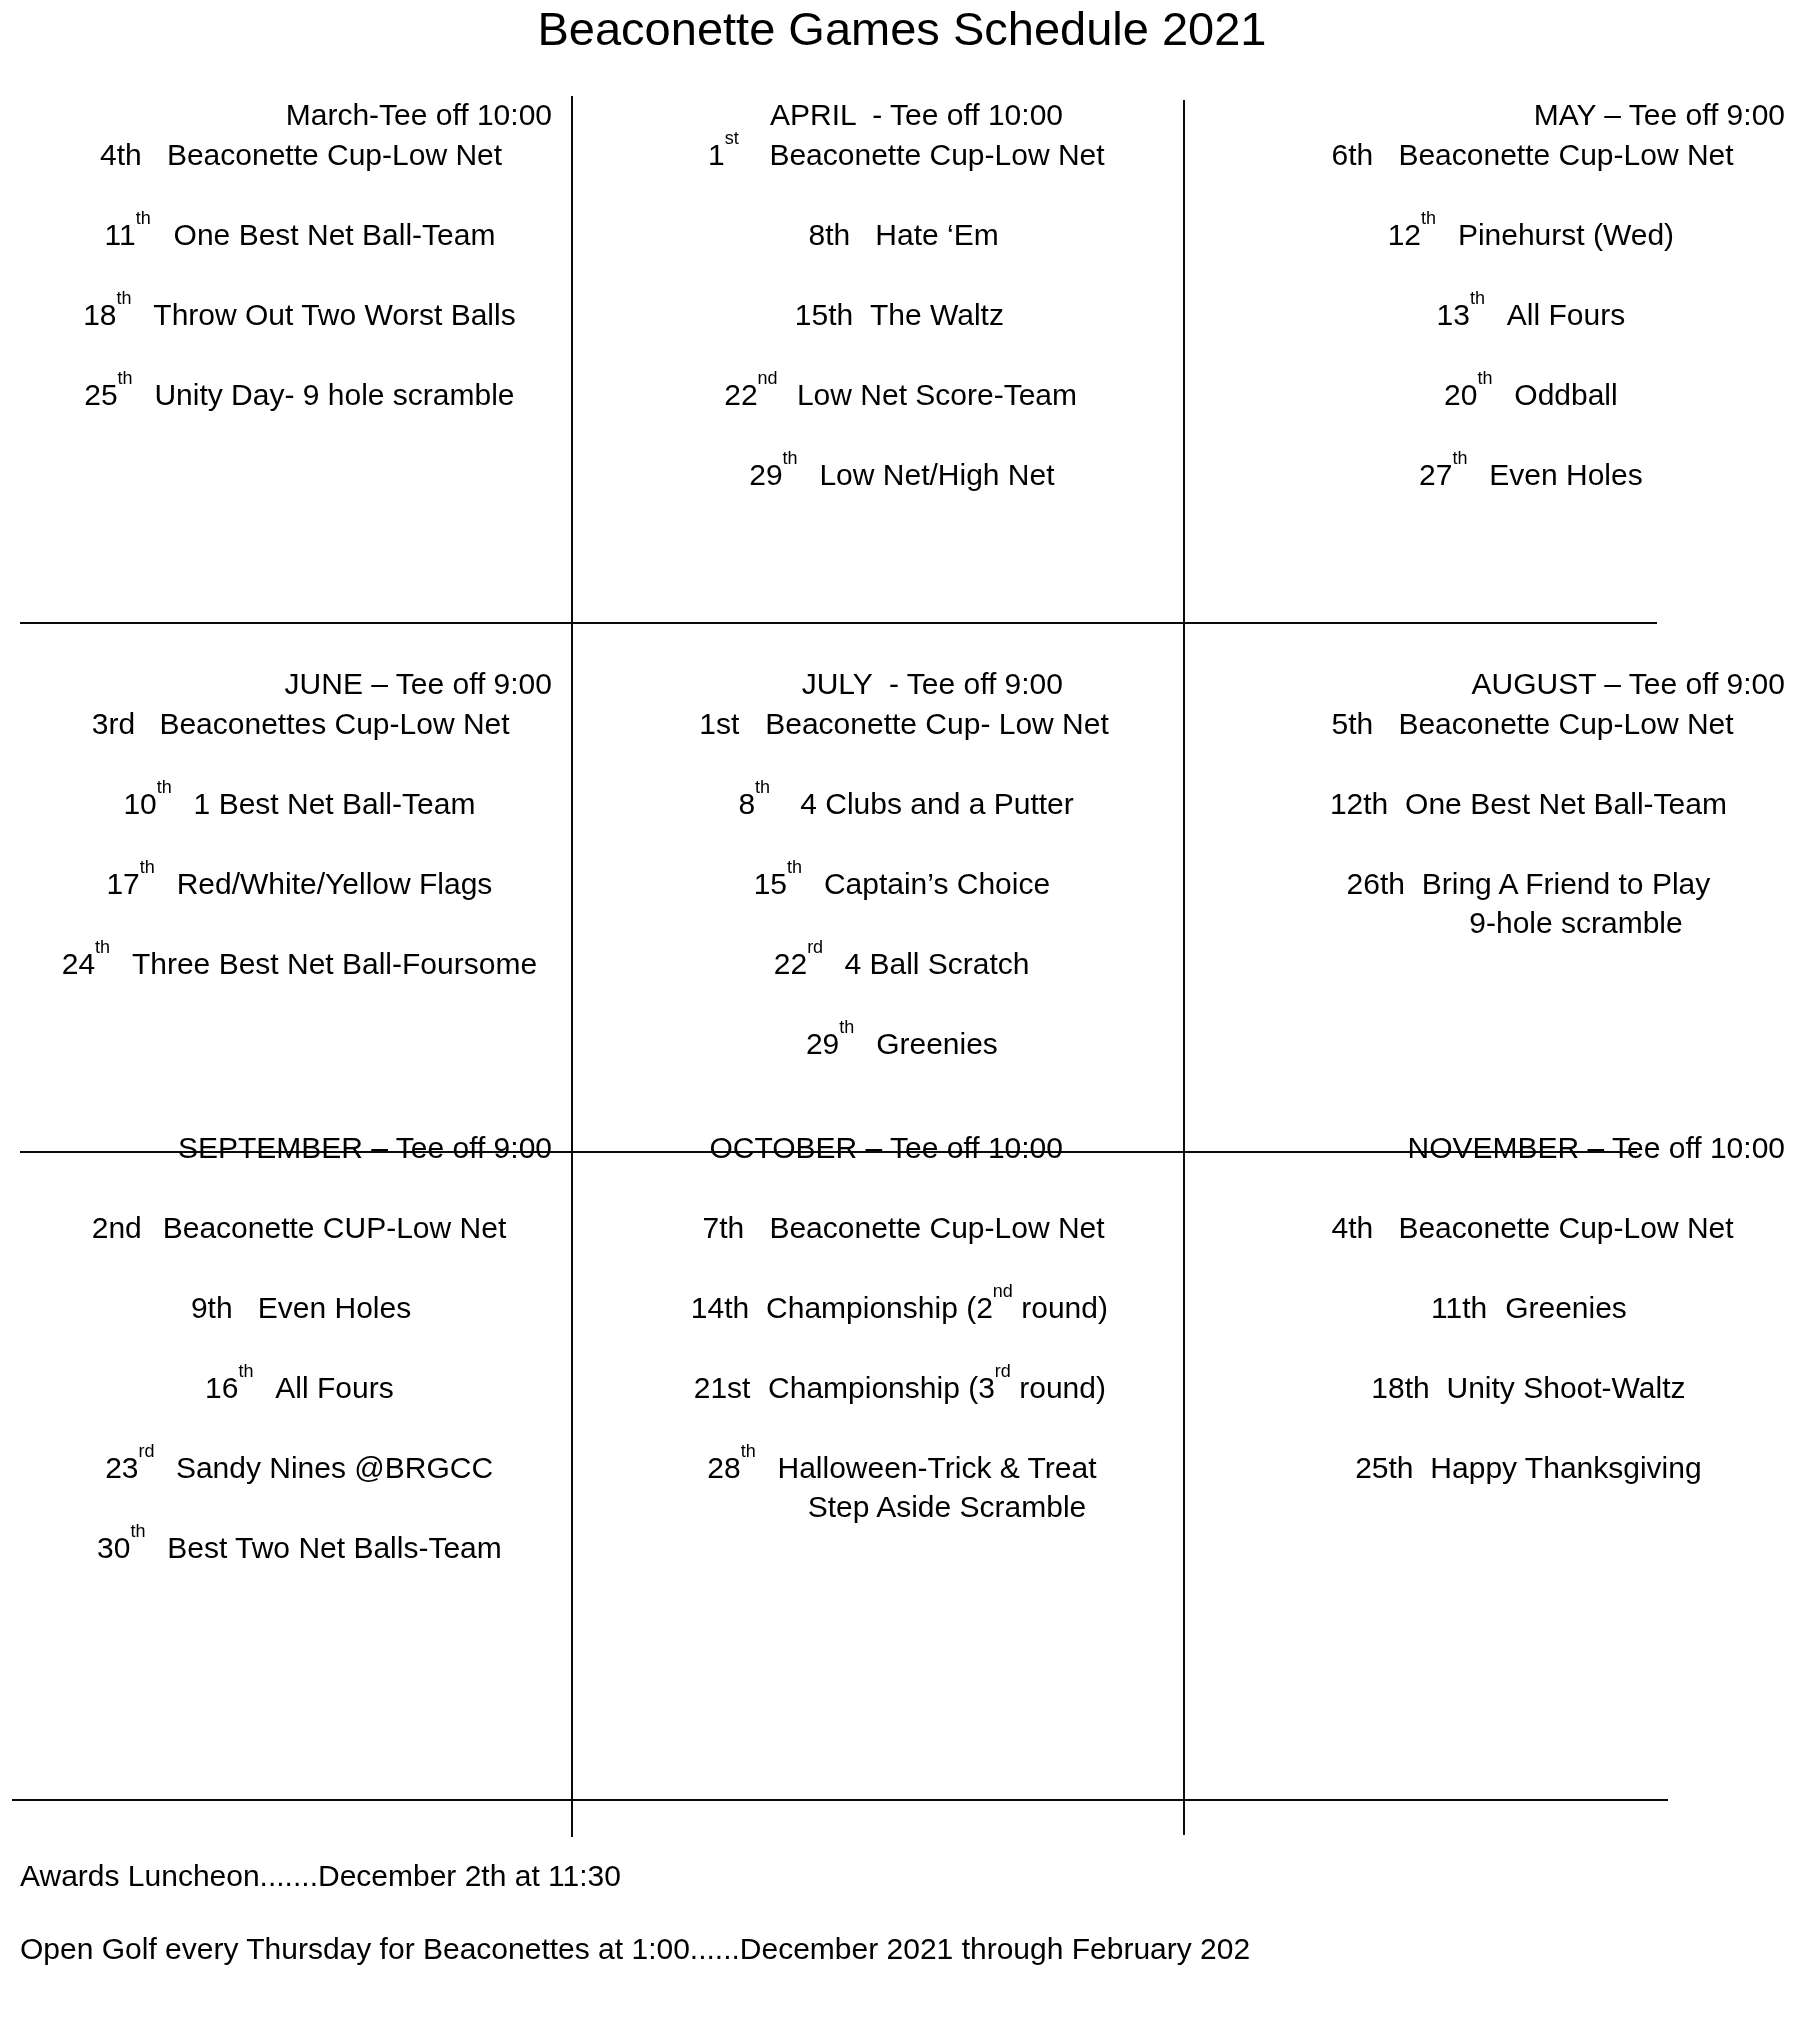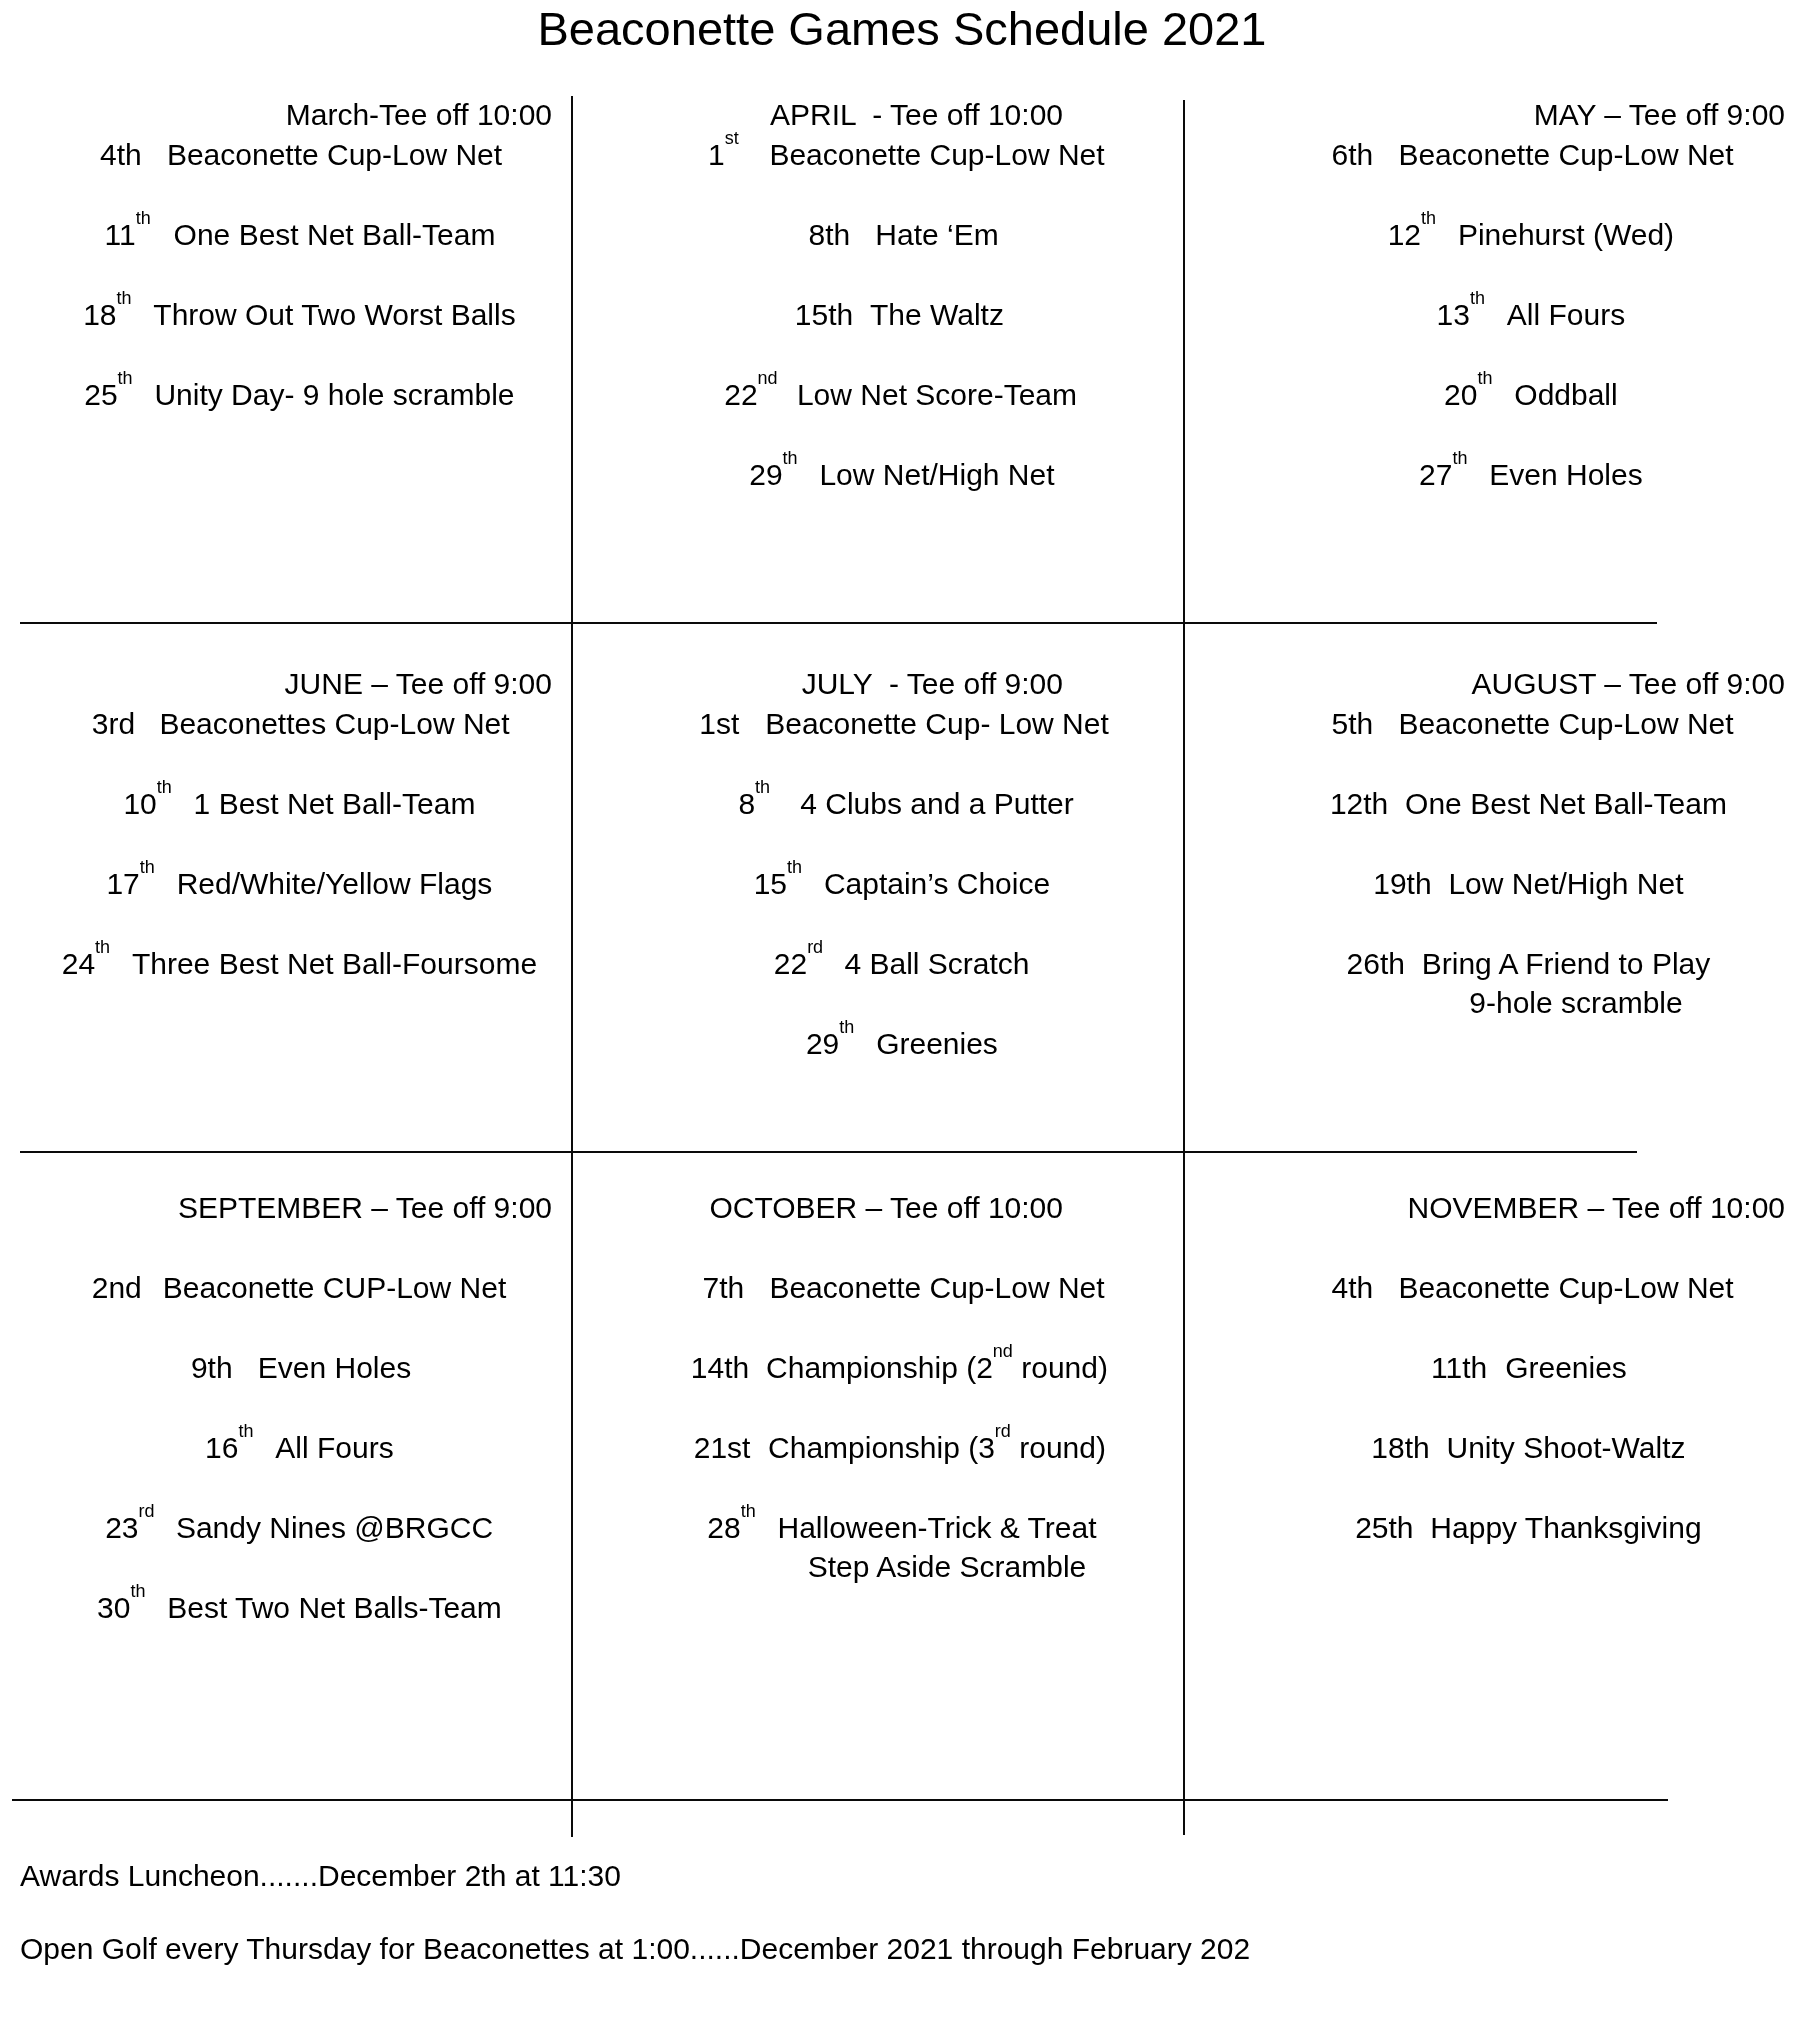--- a/index.html
+++ b/index.html
@@ -28,21 +28,21 @@
   .vline-1{left:571px;top:96px;height:1741px;}
   .vline-2{left:1183px;top:100px;height:1735px;}
   .hline{position:absolute;height:2px;background:#0a0a0a;}
   .hline-1{top:622px;left:20px;width:1637px;}
   .hline-2{top:1151px;left:20px;width:1617px;}
   .hline-3{top:1799px;left:12px;width:1656px;}
   
   .cell{position:absolute;font-size:30px;}
   .row1{top:95px;}
   .row2{top:664px;}
-  .row3{top:1188px;}
+  .row3{top:1128px;}
   .col1{left:20px;width:532px;}
   .col2{left:593px;width:570px;}
   .col3{left:1203px;width:582px;}
   .month-header{
     margin:0;
     font-size:30px;
     font-weight:400;
     line-height:40px;
     text-align:right;
     white-space:pre;
@@ -188,23 +188,20 @@
   <section class="cell row2 col3">
     <h2 class="month-header">AUGUST – Tee off 9:00</h2>
     <div class="entries">
         <div class="entry">
           <div class="entry-line"><span class="entry-date"><span>5th</span></span><span class="entry-text"><span>Beaconette Cup-Low Net</span></span></div>
         </div>
         <div class="entry">
           <div class="entry-line"><span class="entry-date"><span>12th</span></span><span class="entry-text"><span>One Best Net Ball-Team</span></span></div>
         </div>
         <div class="entry">
-          <div class="entry-line"><span class="entry-date"><span>19th</span></span><span class="entry-text"><span>Low Net/High Net</span></span></div>
-        </div>
-        <div class="entry">
           <div class="entry-line"><span class="entry-date"><span>26th</span></span><span class="entry-text"><span>Bring A Friend to Play</span></span></div>
           <div class="entry-line2">9-hole scramble</div>
         </div>
       </div>
   </section>
 
   <section class="cell row3 col1">
     <h2 class="month-header">SEPTEMBER – Tee off 9:00</h2>
     <div class="entries">
         <div class="entry">

